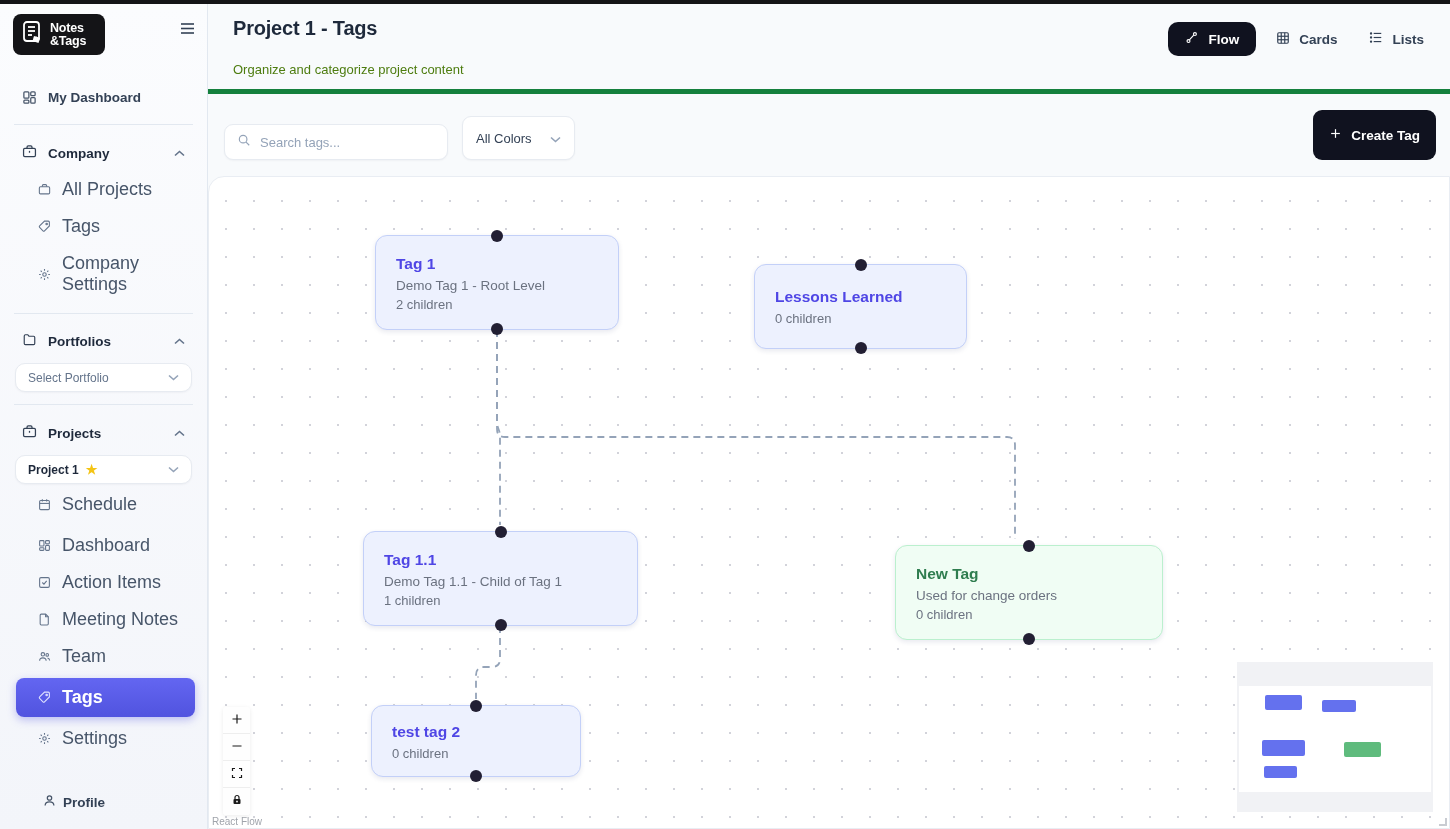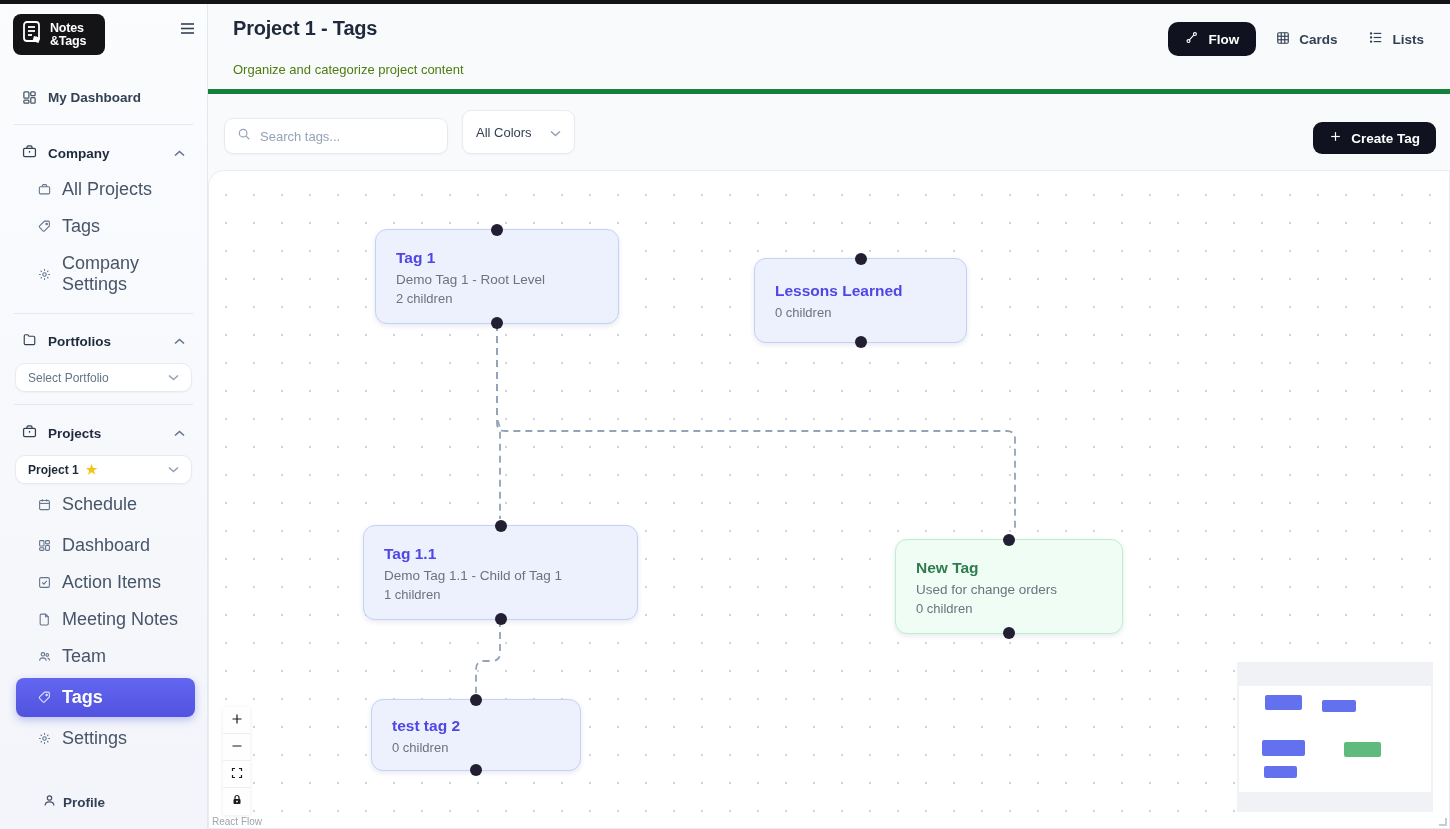--- a/index.html
+++ b/index.html
@@ -51,21 +51,21 @@
   .view-btn.active { background:#10121f; color:#fff; padding:8px 17px; }
   .toolbar { display:flex; align-items:flex-end; gap:14px; padding:16px 14px 16px 16px; border-top:5px solid #15803d; }
   .search-box { display:flex; align-items:center; gap:9px; width:224px; height:36px; background:#fff;
     border:1px solid #e7ebf1; border-radius:9px; padding:0 12px; box-shadow:0 1px 2px rgba(16,24,40,.04); }
   .search-box input { border:none; outline:none; flex:1; font-size:13px; color:#334155; background:transparent;
     font-family:"Liberation Sans", sans-serif; }
   .search-box input::placeholder { color:#94a3b8; }
   .color-select { display:flex; align-items:center; gap:18px; height:44px; background:#fff; border:1px solid #e7ebf1;
     border-radius:9px; padding:0 13px; font-size:13px; color:#334155; cursor:pointer; box-shadow:0 1px 2px rgba(16,24,40,.04); }
   .create-btn { margin-left:auto; display:flex; align-items:center; gap:9px; background:#10121f; color:#fff;
-    border:none; border-radius:9px; height:32px; padding:0 16px; font-size:13.5px; font-weight:600; cursor:pointer; }
+    border:none; border-radius:9px; height:50px; padding:0 16px; font-size:13.5px; font-weight:600; cursor:pointer; }
 
   
   .canvas { position:relative; flex:1; background:#fff; border:1px solid #e9edf3; border-radius:16px 0 0 0;
     overflow:hidden;
     background-image:radial-gradient(circle,#d2d3da 1.1px, transparent 1.1px);
     background-size:28px 28px; background-position:3px 10px; }
   .edges { position:absolute; left:0; top:0; width:100%; height:100%; pointer-events:none; }
   .node { position:absolute; border-radius:12px; border:1px solid; padding:11px 14px 10px 20px;
     display:flex; align-items:center; gap:8px; box-shadow:0 2px 5px rgba(30,41,99,.10); cursor:grab; }
   .node.blue { background:#edf1fe; border-color:#c3d0f8; }
@@ -425,21 +425,21 @@
         <span class="handle top"></span>
         <div>
           <div class="title">Tag 1.1</div>
           <div class="desc">Demo Tag 1.1 - Child of Tag 1</div>
           <div class="children">1 children</div>
         </div>
         <button class="dots-btn"><span class="dots"></span></button>
         <span class="handle bottom"></span>
       </div>
 
-      <div class="node green" style="left:686px; top:368px; width:228px; height:95px;">
+      <div class="node green" style="left:686px; top:368px; width:268px; height:95px;">
         <span class="handle top"></span>
         <div>
           <div class="title">New Tag</div>
           <div class="desc">Used for change orders</div>
           <div class="children">0 children</div>
         </div>
         <button class="dots-btn"><span class="dots"></span></button>
         <span class="handle bottom"></span>
       </div>
 

